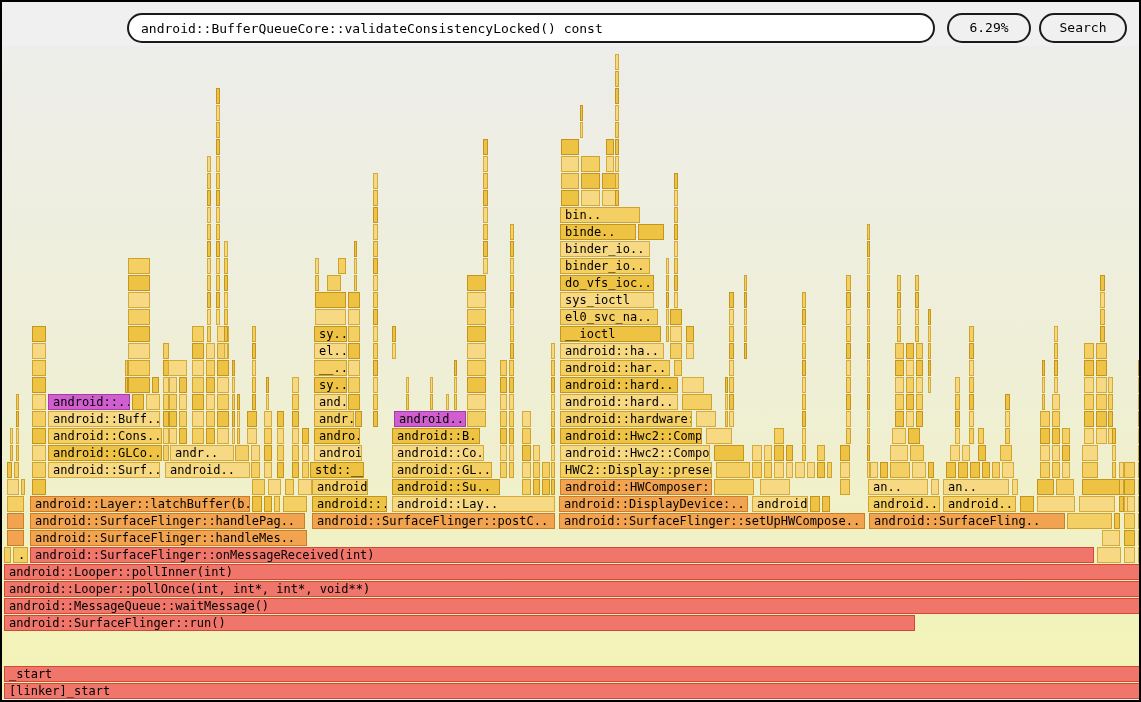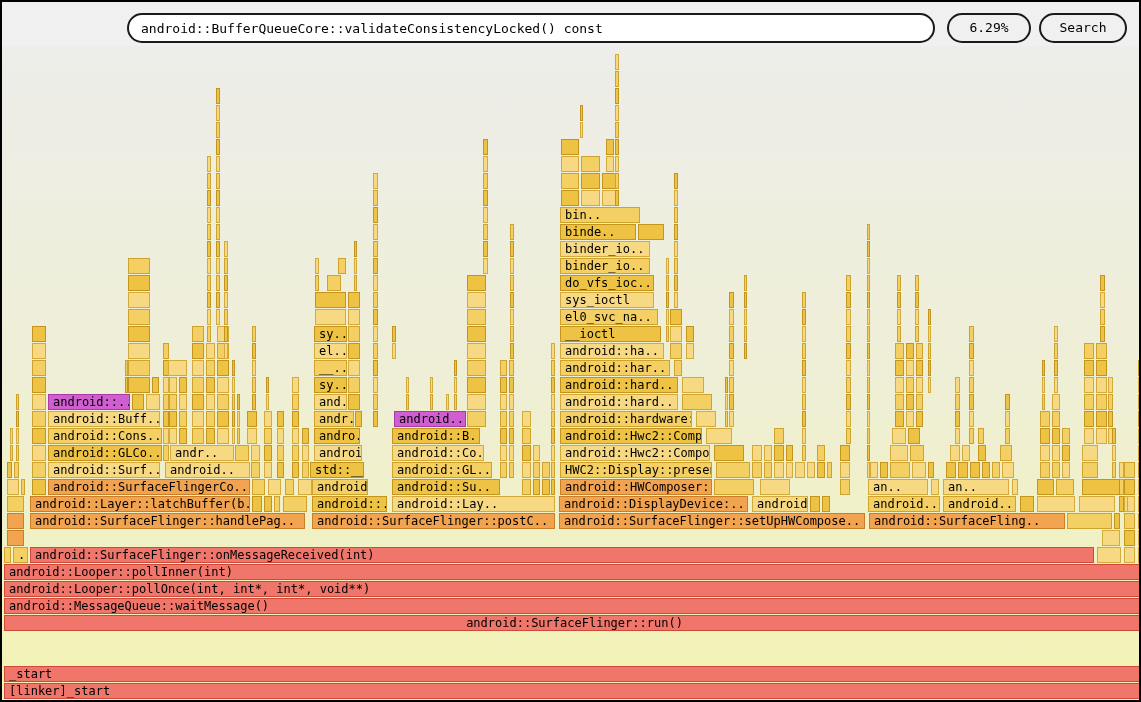--- a/index.html
+++ b/index.html
@@ -496,31 +496,32 @@
       <div class="f cg3 tiny" style="left: 1136px; top: 433px; width: 3px;"></div>
       <div class="f cg1 tiny" style="left: 1136px; top: 416px; width: 3px;"></div>
       <div class="f cg2 tiny" style="left: 1136px; top: 399px; width: 3px;"></div>
       <div class="f cg3 tiny" style="left: 1136px; top: 382px; width: 3px;"></div>
       <div class="f cg1 tiny" style="left: 1136px; top: 365px; width: 3px;"></div>
       <div class="f cg2 tiny" style="left: 1136px; top: 348px; width: 3px;"></div>
       <div class="f cg3 tiny" style="left: 1136px; top: 331px; width: 3px;"></div>
       <div class="f cg1 tiny" style="left: 1136px; top: 314px; width: 3px;"></div>
       <div class="f cr" title="_start" style="left: 2px; top: 620px; width: 1137px;">_start</div>
       <div class="f cr" title="[linker]_start" style="left: 2px; top: 637px; width: 1137px;">[linker]_start</div>
-      <div class="f cr" title="android::SurfaceFlinger::run()" style="left: 2px; top: 569px; width: 1137px; text-align: center;">android::SurfaceFlinger::run()</div>
+      <div class="f cr" title="android::SurfaceFlinger::run()" style="left: 2px; top: 569px; width: 911px;">android::SurfaceFlinger::run()</div>
       <div class="f cr" title="android::MessageQueue::waitMessage()" style="left: 2px; top: 552px; width: 1137px;">android::MessageQueue::waitMessage()</div>
       <div class="f cr" title="android::Looper::pollOnce(int, int*, int*, void**)" style="left: 2px; top: 535px; width: 1137px;">android::Looper::pollOnce(int, int*, int*, void**)</div>
       <div class="f cr" title="android::SurfaceFlinger::onMessageReceived(int)" style="left: 28px; top: 501px; width: 1064px;">android::SurfaceFlinger::onMessageReceived(int)</div>
       <div class="f cr" title="android::Looper::pollInner(int)" style="left: 2px; top: 518px; width: 1137px;">android::Looper::pollInner(int)</div>
       <div class="f cg2 tiny" style="left: 2px; top: 501px; width: 7px;"></div>
       <div class="f cg2" title="." style="left: 11px; top: 501px; width: 15px;">.</div>
       <div class="f cg3" style="left: 1095px; top: 501px; width: 24px;"></div>
       <div class="f cg3" style="left: 1122px; top: 501px; width: 11px;"></div>
       <div class="f cg2 tiny" style="left: 1136px; top: 501px; width: 3px;"></div>
       <div class="f co" style="left: 5px; top: 484px; width: 17px;"></div>
+      <div class="f co" title="android::SurfaceFlinger::handleMes.." style="left: 28px; top: 484px; width: 277px;">android::SurfaceFlinger::handleMes..</div>
       <div class="f cg3" style="left: 1100px; top: 484px; width: 18px;"></div>
       <div class="f cg1" style="left: 1122px; top: 484px; width: 11px;"></div>
       <div class="f cg3 tiny" style="left: 1136px; top: 484px; width: 3px;"></div>
       <div class="f co" style="left: 5px; top: 467px; width: 17px;"></div>
       <div class="f co" title="android::SurfaceFlinger::handlePag.." style="left: 28px; top: 467px; width: 275px;">android::SurfaceFlinger::handlePag..</div>
       <div class="f co" title="android::SurfaceFlinger::postC.." style="left: 310px; top: 467px; width: 243px;">android::SurfaceFlinger::postC..</div>
       <div class="f co" title="android::SurfaceFlinger::setUpHWCompose.." style="left: 557px; top: 467px; width: 306px;">android::SurfaceFlinger::setUpHWCompose..</div>
       <div class="f co" title="android::SurfaceFling.." style="left: 867px; top: 467px; width: 196px;">android::SurfaceFling..</div>
       <div class="f cg2" style="left: 1065px; top: 467px; width: 45px;"></div>
       <div class="f cg1 tiny" style="left: 1112px; top: 467px; width: 6px;"></div>
@@ -542,21 +543,20 @@
       <div class="f cg2" title="android.." style="left: 941px; top: 450px; width: 73px;">android..</div>
       <div class="f cg1" style="left: 1018px; top: 450px; width: 14px;"></div>
       <div class="f cg3" style="left: 1035px; top: 450px; width: 38px;"></div>
       <div class="f cg3" style="left: 1077px; top: 450px; width: 36px;"></div>
       <div class="f cg1 tiny" style="left: 1117px; top: 450px; width: 5px;"></div>
       <div class="f cg3" style="left: 1125px; top: 450px; width: 8px;"></div>
       <div class="f cg2 tiny" style="left: 1136px; top: 450px; width: 3px;"></div>
       <div class="f cg3" style="left: 5px; top: 433px; width: 12px;"></div>
       <div class="f cg2 tiny" style="left: 19px; top: 433px; width: 4px;"></div>
       <div class="f cg1" style="left: 30px; top: 433px; width: 14px;"></div>
-      <div class="f co" title="android::SurfaceFlingerCo.." style="left: 46px; top: 433px; width: 202px;">android::SurfaceFlingerCo..</div>
       <div class="f cg2" style="left: 250px; top: 433px; width: 13px;"></div>
       <div class="f cg3" style="left: 266px; top: 433px; width: 13px;"></div>
       <div class="f cg2" style="left: 283px; top: 433px; width: 9px;"></div>
       <div class="f cg3" style="left: 296px; top: 433px; width: 14px;"></div>
       <div class="f cg2" title="android:.." style="left: 310px; top: 433px; width: 56px;">android:..</div>
       <div class="f cg1" title="android::Su.." style="left: 390px; top: 433px; width: 108px;">android::Su..</div>
       <div class="f co" title="android::HWComposer::pr.." style="left: 558px; top: 433px; width: 152px;">android::HWComposer::pr..</div>
       <div class="f cg2" style="left: 712px; top: 433px; width: 40px;"></div>
       <div class="f cg3" style="left: 758px; top: 433px; width: 30px;"></div>
       <div class="f cg3" title="an.." style="left: 866px; top: 433px; width: 60px;">an..</div>

